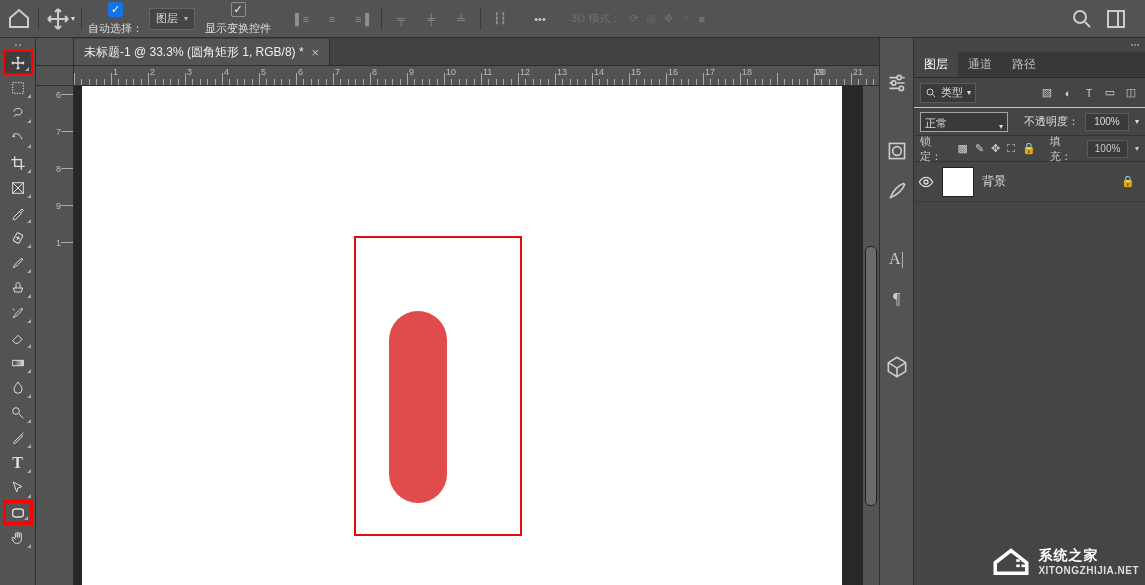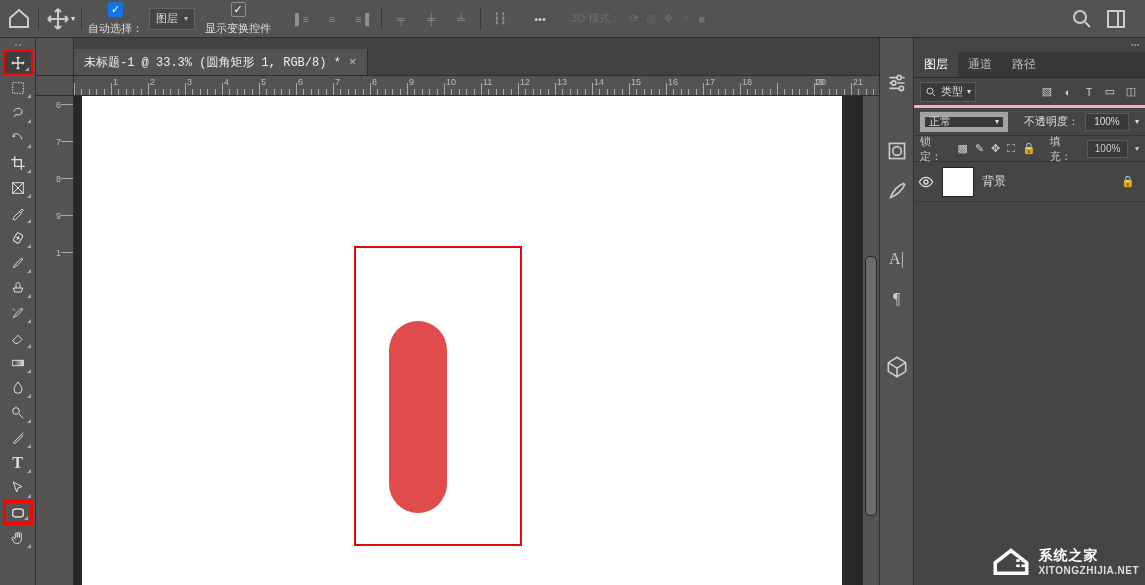--- a/index.html
+++ b/index.html
@@ -23,21 +23,21 @@
   .tools .handle{width:30px;height:10px;display:flex;align-items:center;justify-content:center;}
   .tools .handle span{width:2px;height:2px;background:#999;margin:0 1px;border-radius:50%;}
   .tool{width:30px;height:25px;display:flex;align-items:center;justify-content:center;position:relative;}
   .tool.sel{background:#3f3f3f;}
   .tool .tri{position:absolute;right:2px;bottom:2px;width:0;height:0;border-left:4px solid transparent;border-bottom:4px solid #aaa;}
   .tool svg{width:16px;height:16px;}
   .red-box1{border:2px solid red;}
   .hl-shape{border:3px solid red;}
 
   .center{flex:1;background:#2a2a2a;display:flex;flex-direction:column;}
-  .tabrow{height:38px;background:#424242;display:flex;align-items:flex-end;border-bottom:1px solid #2e2e2e;font-family:Liberation Mono, monospace;}
+  .tabrow{height:28px;background:#424242;display:flex;align-items:flex-end;border-bottom:1px solid #2e2e2e;}
   .tabrow .gap{width:38px;height:100%;background:#535353;border-right:1px solid #2e2e2e;}
   .doctab{height:26px;background:#535353;display:flex;align-items:center;padding:0 10px;gap:8px;color:#eee;font-size:12px;border-right:1px solid #2e2e2e;}
   .doctab .x{color:#bbb;font-size:13px;}
   .rulerstrip{height:20px;background:#535353;display:flex;}
   .rcorner{width:38px;height:20px;background:#535353;border-right:1px solid #2e2e2e;border-bottom:1px solid #2e2e2e;}
   .hruler{flex:1;background:#535353;position:relative;border-bottom:1px solid #2e2e2e;overflow:hidden;}
   .hruler .tick{position:absolute;bottom:0;width:1px;height:6px;background:#aaa;}
   .hruler .tickL{height:12px;}
   .hruler .lbl{position:absolute;top:1px;font-size:9px;color:#bbb;}
   .canvwrap{flex:1;display:flex;}
@@ -56,25 +56,25 @@
   .dockicons{width:34px;background:#535353;border-left:1px solid #2e2e2e;display:flex;flex-direction:column;align-items:center;padding-top:8px;gap:14px;}
   .dockicons .handle{width:30px;height:10px;display:flex;align-items:center;justify-content:center;}
   .dockicons .di{width:26px;height:26px;display:flex;align-items:center;justify-content:center;color:#ccc;}
 
   .panels{width:232px;background:#454545;border-left:1px solid #2e2e2e;display:flex;flex-direction:column;}
   .px-handle{height:14px;display:flex;align-items:center;justify-content:flex-end;padding-right:6px;}
   .px-handle span{width:2px;height:2px;background:#999;margin-left:1px;border-radius:50%;}
   .ptabs{height:26px;background:#383838;display:flex;align-items:flex-end;border-bottom:1px solid #2a2a2a;}
   .ptab{height:26px;padding:0 10px;display:flex;align-items:center;color:#bbb;font-size:12px;}
   .ptab.active{background:#454545;color:#fff;}
-  .filterrow{height:30px;display:flex;align-items:center;padding:0 6px;gap:5px;border-bottom:3px solid #f9a8d4;}
+  .filterrow{height:30px;display:flex;align-items:center;padding:0 6px;gap:5px;border-bottom:1px solid #f9a8d4;}
   .search-type{display:flex;align-items:center;gap:4px;background:#3a3a3a;border:1px solid #5a5a5a;height:20px;padding:0 4px;}
   .filterrow .fi{width:16px;height:16px;display:flex;align-items:center;justify-content:center;color:#ccc;}
   .blendrow{height:28px;display:flex;align-items:center;padding:0 6px;gap:6px;border-bottom:1px solid #333;}
-  .blendrow .bdd{background:#3a3a3a;border:5px solid #a3a3a3;height:20px;width:88px;display:flex;align-items:center;padding:0 4px;justify-content:space-between;}
+  .blendrow .bdd{background:#3a3a3a;border:1px solid #a3a3a3;height:20px;width:88px;display:flex;align-items:flex-end;padding:0 4px;justify-content:space-between;}
   .valbox{background:#3a3a3a;border:1px solid #5a5a5a;height:18px;width:44px;display:flex;align-items:center;justify-content:center;font-size:10px;}
   .lockrow{height:26px;display:flex;align-items:center;padding:0 6px;gap:7px;border-bottom:1px solid #333;color:#ccc;}
   .layers{flex:1;overflow:auto;}
   .layer{height:40px;display:flex;align-items:center;padding:0 4px;gap:8px;border-bottom:1px solid #3a3a3a;}
   .layer.sel{background:#5a6b84;}
   .eye{width:16px;height:16px;display:flex;align-items:center;justify-content:center;}
   .thumb{width:32px;height:30px;background:#fff;border:1px solid #222;position:relative;}
   .thumb.checker{background:
     linear-gradient(45deg,#ccc 25%,transparent 25%) 0 0/10px 10px,
     linear-gradient(-45deg,#ccc 25%,transparent 25%) 0 0/10px 10px,

